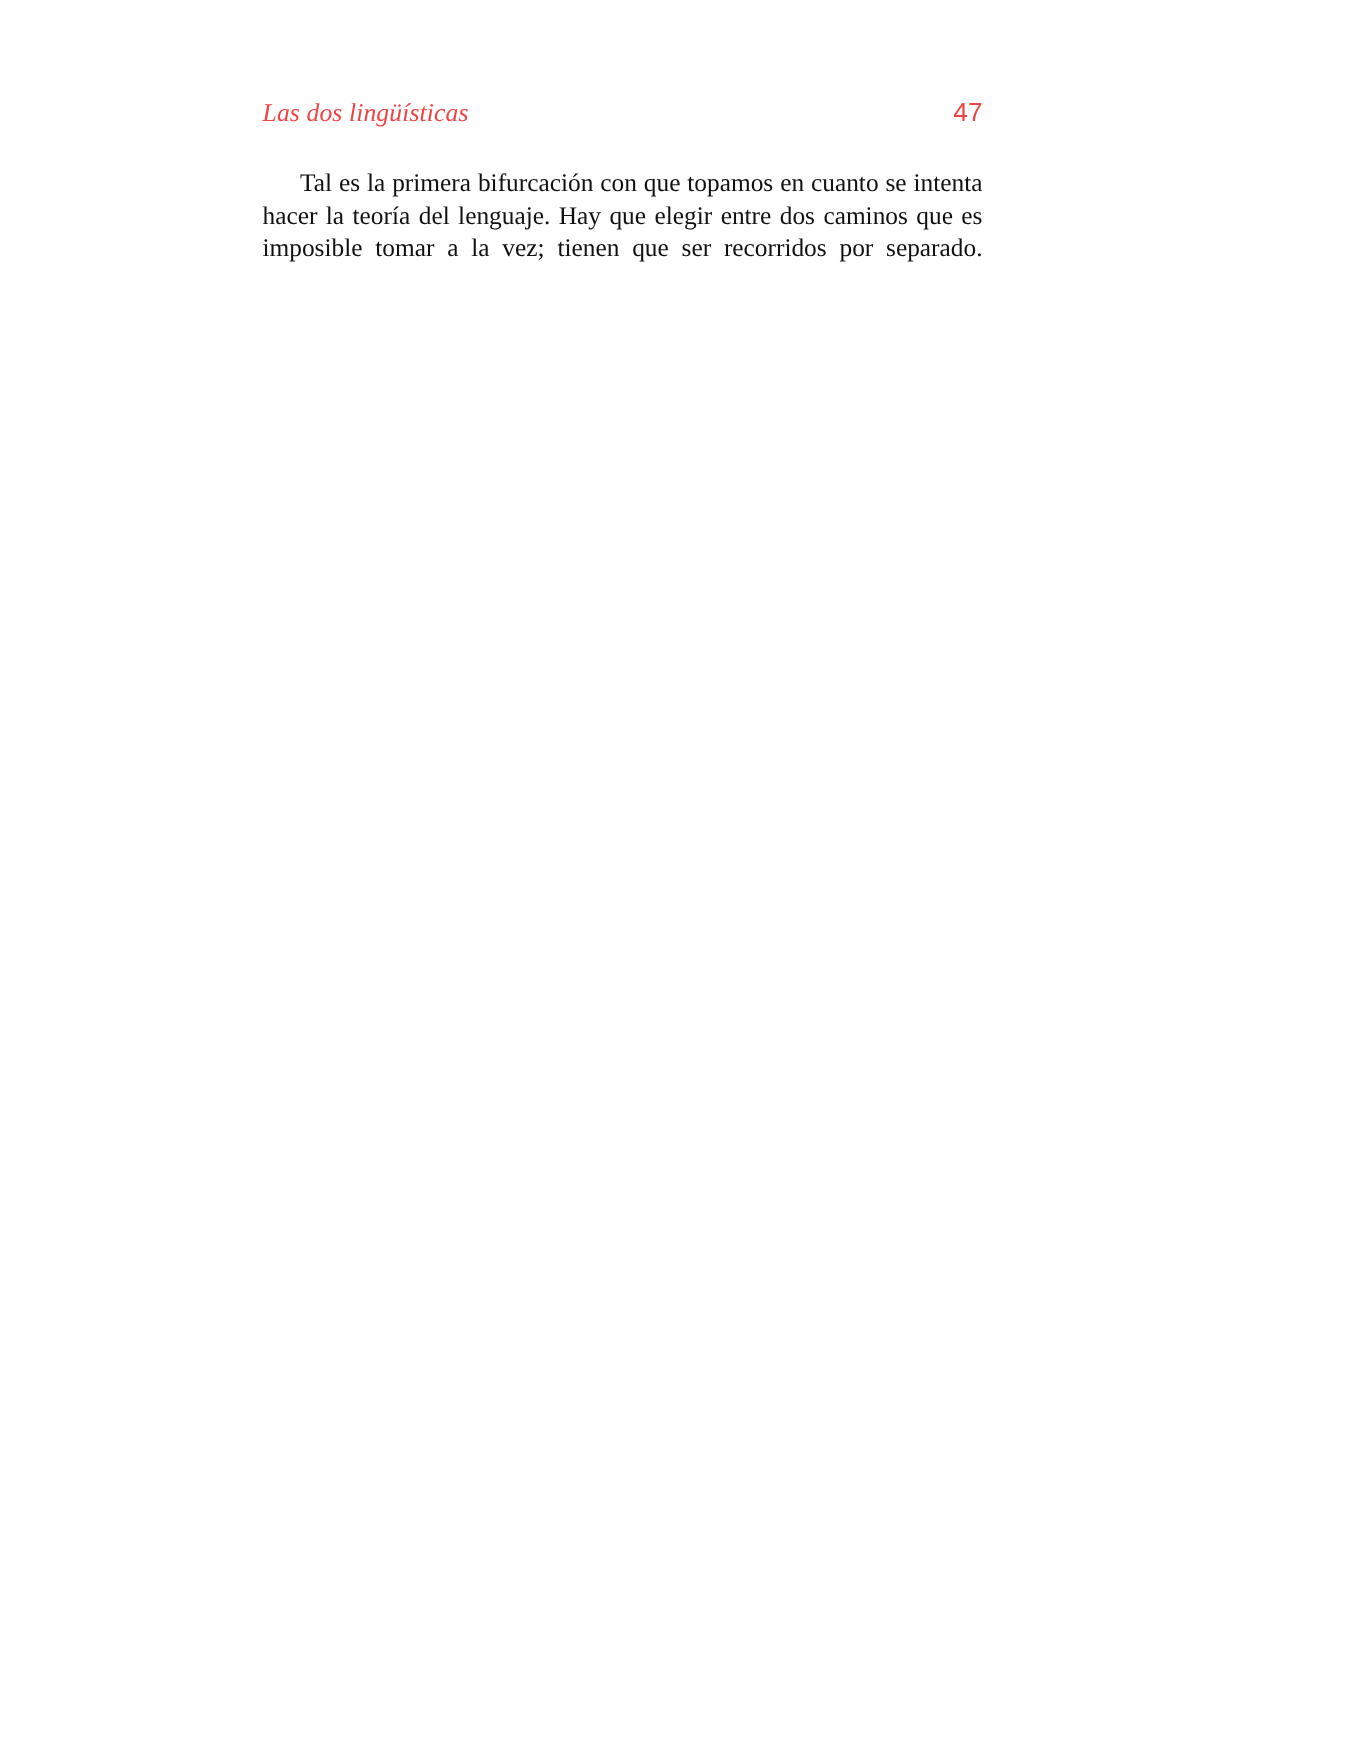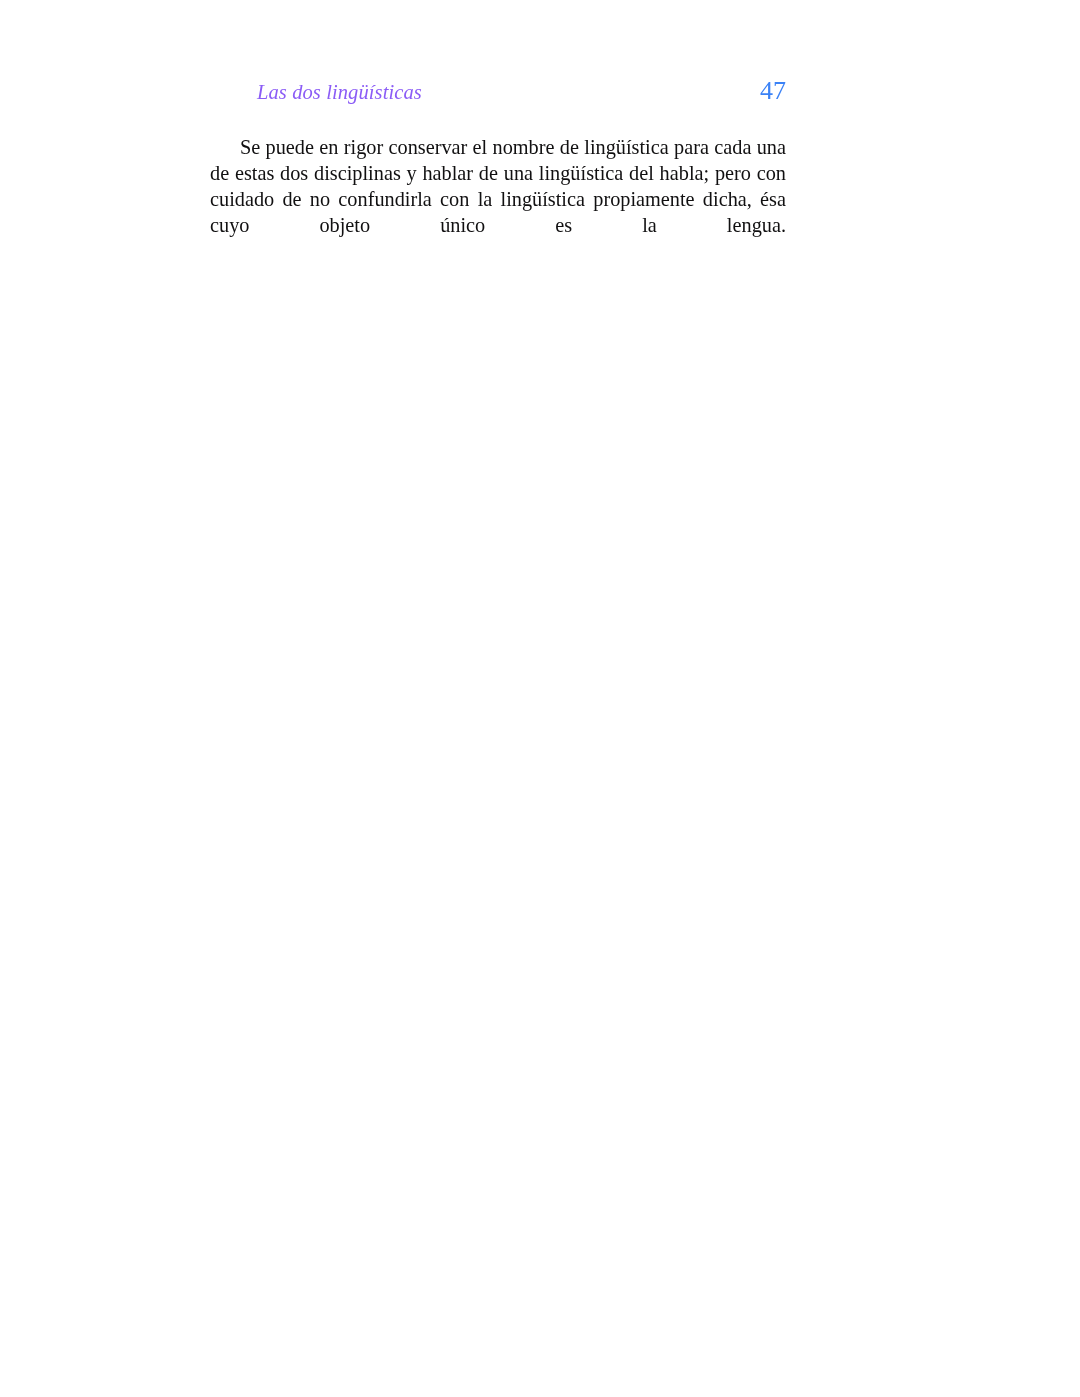--- a/index.html
+++ b/index.html
@@ -35,33 +35,32 @@
     height: 26px;
     margin: 0 0 30px 0;
   }
 
   .running-head .head-title {
     font-family: "Liberation Serif", "DejaVu Serif", serif;
     font-style: italic;
     font-weight: 400;
     font-size: 20.5px;
     line-height: 26px;
-    color: #8b5cf6;
+    color: #ef4444;
     letter-spacing: 0.1px;
     white-space: nowrap;
-    margin-left: 47px;
   }
 
   .running-head .head-folio {
-    font-family: Liberation Serif, serif;
+    font-family: Liberation Sans, sans-serif;
     font-style: normal;
     font-weight: 400;
-    font-size: 26px;
+    font-size: 21px;
     line-height: 26px;
-    color: #3b82f6;
+    color: #ef4444;
     white-space: nowrap;
   }
 
   .body-copy {
     font-family: "Liberation Serif", "DejaVu Serif", serif;
     font-style: normal;
     font-weight: 400;
     font-size: 20.3px;
     line-height: 26.1px;
     color: #111011;
@@ -89,18 +88,18 @@
 <div class="page">
 
   <div class="text-block">
 
     <div class="running-head">
       <span class="head-title">Las dos lingüísticas</span>
       <span class="head-folio">47</span>
     </div>
 
     <div class="body-copy">
-      <p>Se puede en rigor conservar el nombre de lingüística para cada una de estas dos disciplinas y hablar de una lingüística del habla; pero con cuidado de no confundirla con la lingüística propiamente dicha, ésa cuyo objeto único es la lengua.</p>
+      <p>Tal es la primera bifurcación con que topamos en cuanto se intenta hacer la teoría del lenguaje. Hay que elegir entre dos caminos que es imposible tomar a la vez; tienen que ser recorridos por separado.</p>
     </div>
 
   </div>
 
 </div>
 
 </body></html>

